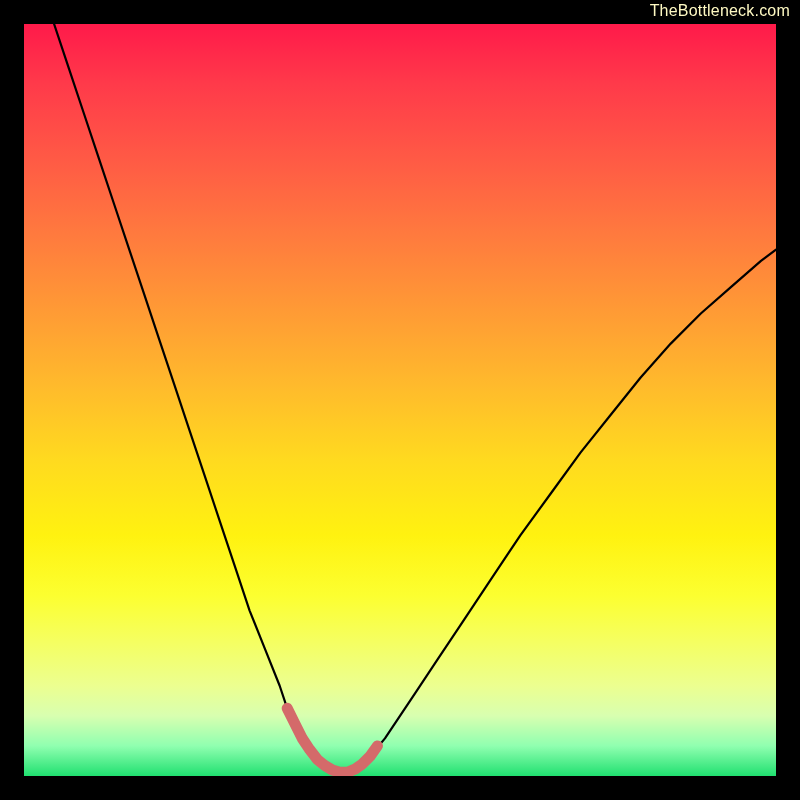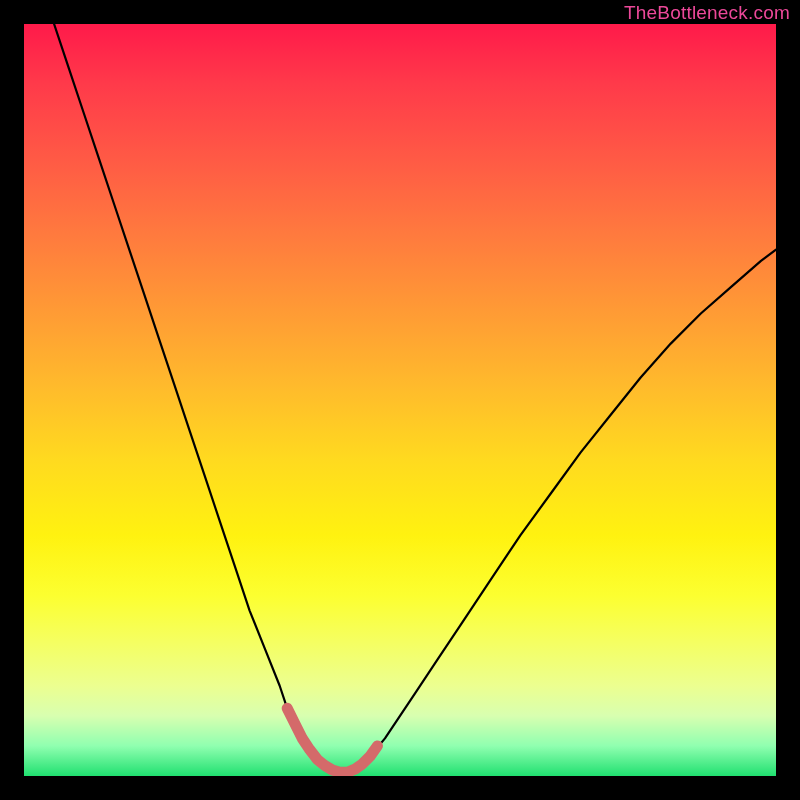--- a/index.html
+++ b/index.html
@@ -49,22 +49,22 @@
     );
   }
   .svg-layer {
     position: absolute;
     inset: 0;
   }
   .watermark {
     position: absolute;
     top: 2px;
     right: 10px;
-    color: #ec4899;
-    font-size: 19px;
+    color: #fef9c3;
+    font-size: 16px;
     letter-spacing: 0.2px;
     user-select: none;
     margin-left: 40px;
   }
 </style>
 </head>
 <body>
 
 <div class="frame">
   <div class="watermark">TheBottleneck.com</div>

